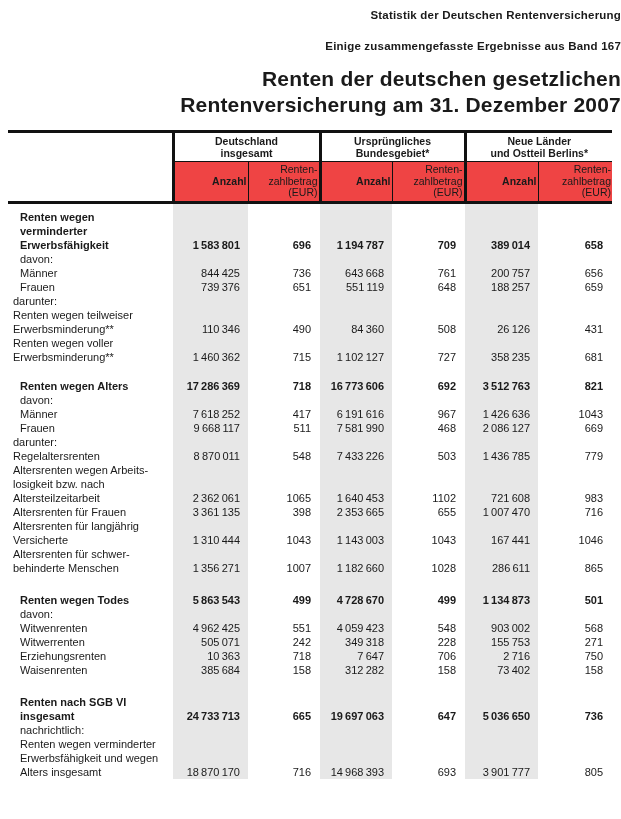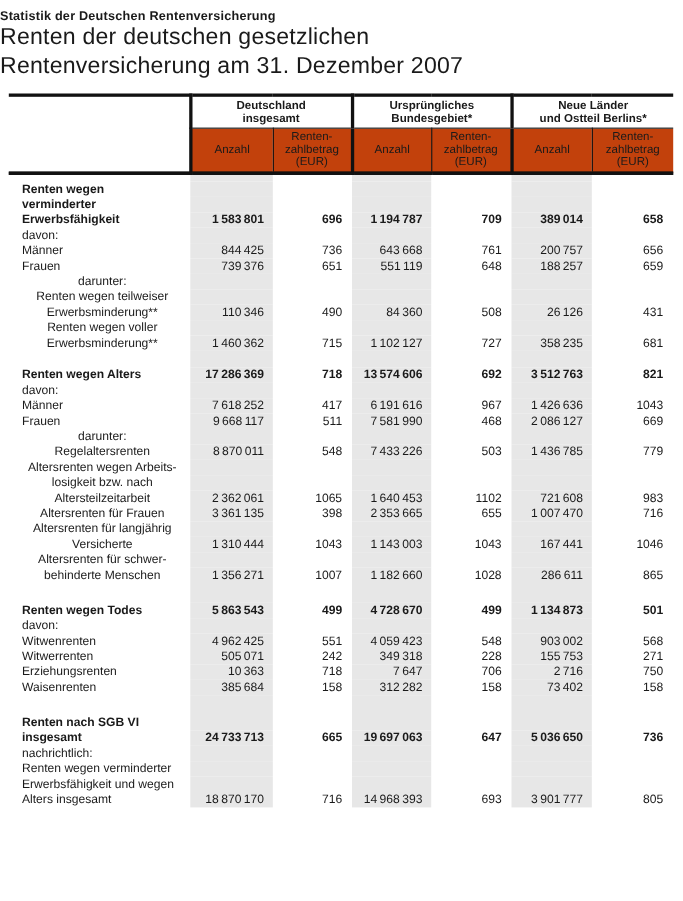--- a/index.html
+++ b/index.html
@@ -5,24 +5,24 @@
   html, body {
     margin: 0; padding: 0;
     background: #ffffff;
     width: 621px; height: 819px;
     font-family: "Liberation Sans", "DejaVu Sans", sans-serif;
     color: #1a1a1a;
     -webkit-font-smoothing: antialiased;
   }
   .page { position: relative; width: 621px; height: 819px; overflow: hidden; }
 
-  .header-block { text-align: left; }
+  .header-block { text-align: right; }
   .supertitle { padding-top: 9px; font-size: 11.5px; font-weight: bold; letter-spacing: 0.2px; }
   .subtitle   { margin-top: 19px; font-size: 11.5px; font-weight: bold; letter-spacing: 0.2px; }
-  .main-title { font-size: 21px; font-weight: normal; line-height: 26px; letter-spacing: 0.2px; }
+  .main-title { margin-top: 14px; font-size: 21px; font-weight: bold; line-height: 26px; letter-spacing: 0.2px; }
 
   table.stats {
     border-collapse: collapse;
     table-layout: fixed;
     margin: 12px 0 0 8px;
     width: 604px;
     font-size: 11px;
   }
   col.c-label { width: 165px; }
   col.c-num1  { width: 75px; }
@@ -35,51 +35,52 @@
   thead th {
     font-weight: bold;
     font-size: 10.5px;
     line-height: 12px;
     text-align: center;
     vertical-align: middle;
     padding: 2px 1px;
   }
   tr.group-row { height: 26px; }
   tr.sub-row   { height: 40px; }
-  tr.sub-row th { font-weight: normal; background: #c2410c; line-height: 11.5px; }
+  tr.sub-row th { font-weight: normal; background: #ef4444; line-height: 11.5px; text-align: right; }
 
   th.corner { border-top: 3px solid #111; border-bottom: 3px solid #111; border-right: 3px solid #111; }
   th.group  { border-top: 3px solid #111; border-bottom: 1px solid #111; }
   th.group.gsep { border-right: 3px solid #111; }
   th.sub    { border-bottom: 3px solid #111; }
-  th.sub.anz { border-right: 1px solid #111; }
+  th.sub.anz { border-right: 1px solid #111; font-weight: bold; }
   th.sub.gsep { border-right: 3px solid #111; }
 
   tbody td {
     height: 14px;
     line-height: 14px;
     padding: 0;
     white-space: nowrap;
     vertical-align: bottom;
   }
   td.shade { background: #e7e7e7; }
   td.num   { text-align: right; padding-right: 8px; }
   td.val   { text-align: right; padding-right: 9px; }
   td.lbl   { padding-left: 12px; overflow: visible; }
-  td.lbl.ind { padding-left: 5px; text-align: center; }
+  td.lbl.ind { padding-left: 5px; }
   tr.bold td { font-weight: bold; }
   tr.spacer td { height: auto; }
 </style>
 </head>
 <body>
 
 <div class="page">
 
   <div class="header-block">
     <div class="supertitle">Statistik der Deutschen Rentenversicherung</div>
+    <div class="subtitle">Einige zusammengefasste Ergebnisse aus Band 167</div>
     <div class="main-title">Renten der deutschen gesetzlichen<br>Rentenversicherung am 31. Dezember 2007</div>
   </div>
 
   <table class="stats">
     <colgroup>
       <col class="c-label">
         <col class="c-num1">
         <col class="c-val1">
       <col class="c-num2">
         <col class="c-val2">
@@ -217,21 +218,21 @@
           <td class="val"></td>
           <td class="num shade"></td>
           <td class="val"></td>
           <td class="num shade"></td>
           <td class="val"></td>
         </tr>
         <tr class="bold">
           <td class="lbl">Renten wegen Alters</td>
           <td class="num shade">17 286 369</td>
           <td class="val">718</td>
-          <td class="num shade">13 574 606</td>
+          <td class="num shade">16 773 606</td>
           <td class="val">692</td>
           <td class="num shade">3 512 763</td>
           <td class="val">821</td>
         </tr>
         <tr>
           <td class="lbl">davon:</td>
           <td class="num shade"></td>
           <td class="val"></td>
           <td class="num shade"></td>
           <td class="val"></td>

